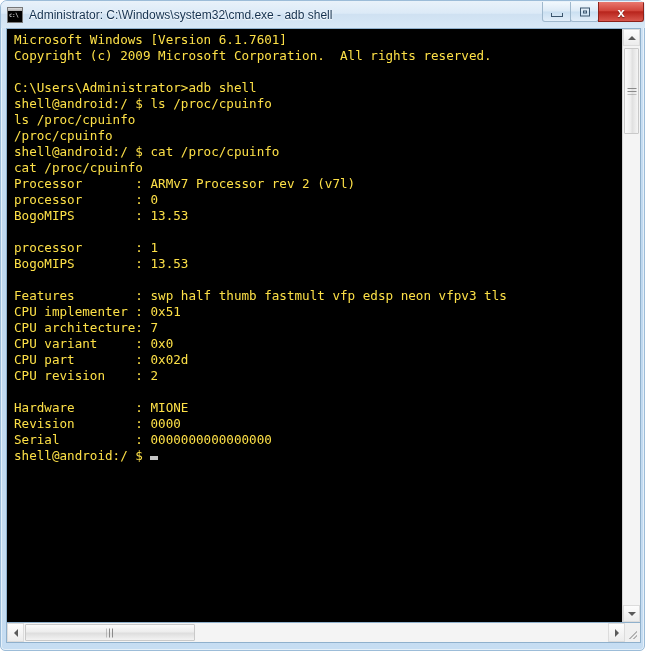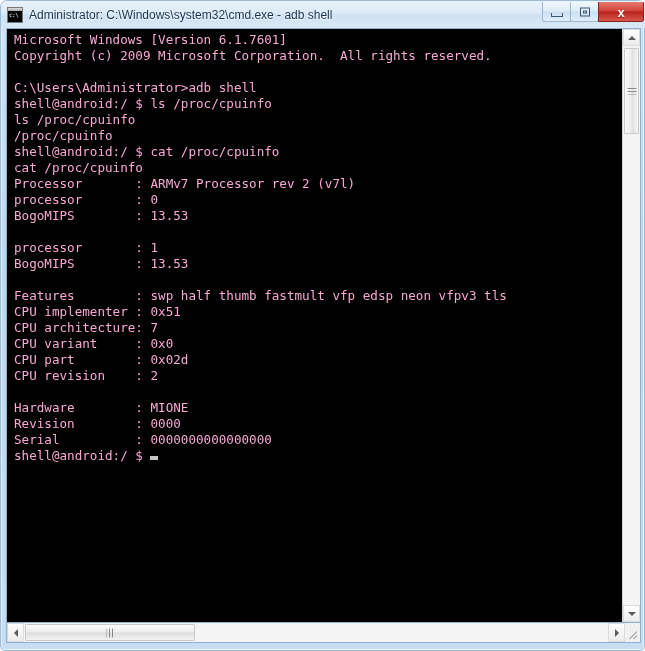--- a/index.html
+++ b/index.html
@@ -154,21 +154,21 @@
     background: #000000;
     overflow: hidden;
     position: relative;
     padding: 3px 0 0 7px;
     box-sizing: border-box;
   }
   .console-text {
     font-family: "DejaVu Sans Mono", "Liberation Mono", monospace;
     font-size: 12.6px;
     line-height: 16px;
-    color: #f9a8d4;
+    color: #fde047;
     white-space: pre;
     margin: 0;
     letter-spacing: 0px;
   }
   .cursor {
     display: inline-block;
     width: 8px;
     height: 4px;
     background: #c4c4c4;
     vertical-align: baseline;

